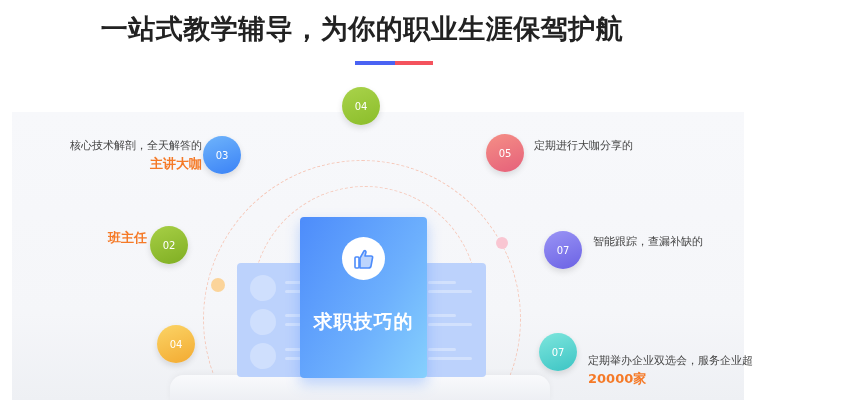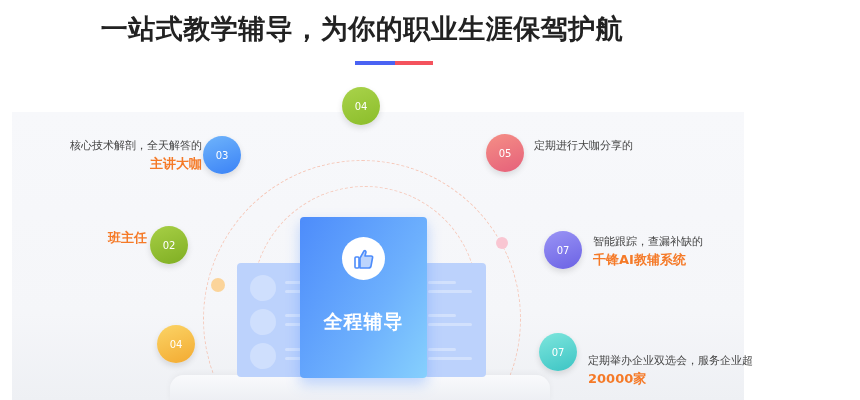--- a/index.html
+++ b/index.html
@@ -89,21 +89,21 @@
   <div class="line" style="left:4px;top:94px;width:44px;"></div>
 </div>
 
 <div class="card-main">
   <div class="thumb-circle">
     <svg width="24" height="24" viewBox="0 0 24 24">
       <rect x="3" y="10" width="4" height="11" rx="1" fill="none" stroke="#4d8cfb" stroke-width="1.6"></rect>
       <path d="M8 11 L12 4 Q13.5 3 14 5 L13 9 L19 9 Q21 9 20.5 11 L19 19 Q18.6 21 16.5 21 L8 21 Z" fill="#bcd4fd" stroke="#4d8cfb" stroke-width="1.6" stroke-linejoin="round"></path>
     </svg>
   </div>
-  <div class="card-label">全程辅导</div>
+  <div class="card-label">求职技巧的</div>
 </div>
 
 <div class="item left" style="right:658px; top:138px;">
   <div class="desc">核心技术解剖，全天解答的</div>
   <div class="role">主讲大咖</div>
 </div>
 <div class="badge" style="left:203px; top:136px; background:linear-gradient(160deg,#6fb4fb,#3a82f6);">03</div>
 
 <div class="item left" style="right:713px; top:228px;">
   <div class="role">班主任</div>
@@ -119,20 +119,19 @@
 </div>
 
 <div class="badge" style="left:486px; top:134px; background:linear-gradient(160deg,#f58f86,#e5607a);">05</div>
 <div class="item" style="left:534px; top:138px;">
   <div class="desc">定期进行大咖分享的</div>
 </div>
 
 <div class="badge" style="left:544px; top:231px; background:linear-gradient(160deg,#9a94f5,#6b62e4);">07</div>
 <div class="item" style="left:593px; top:234px;">
   <div class="desc">智能跟踪，查漏补缺的</div>
-  <div class="role">千锋AI教辅系统</div>
 </div>
 
 <div class="badge" style="left:539px; top:333px; background:linear-gradient(160deg,#7ee6dd,#3cc4c4);">07</div>
 <div class="item" style="left:588px; top:353px;">
   <div class="desc">定期举办企业双选会，服务企业超</div>
   <div class="role">20000家</div>
 </div>
 
 </body></html>

